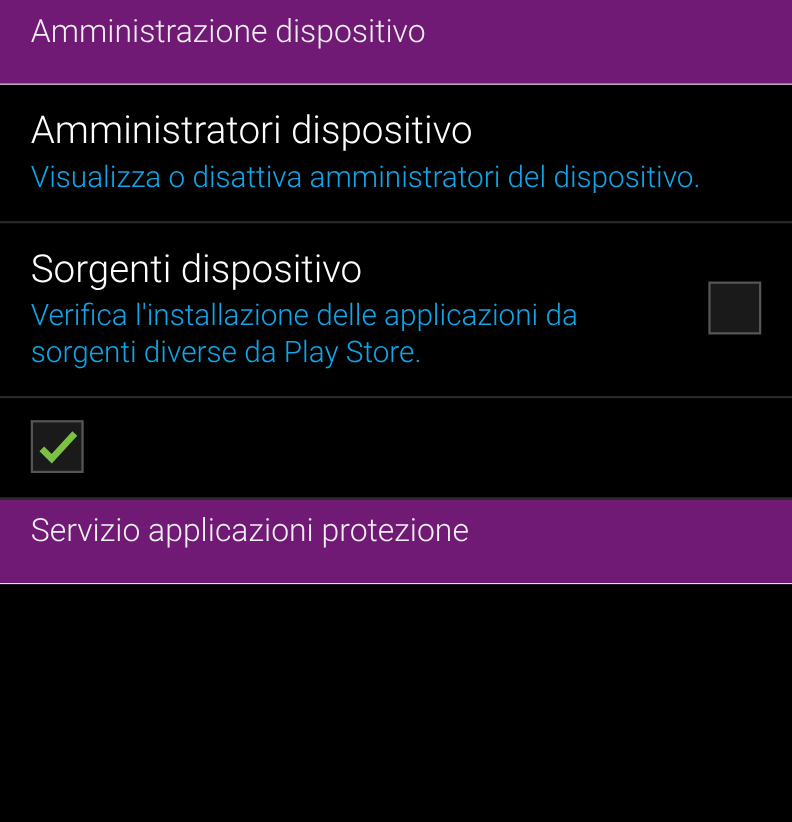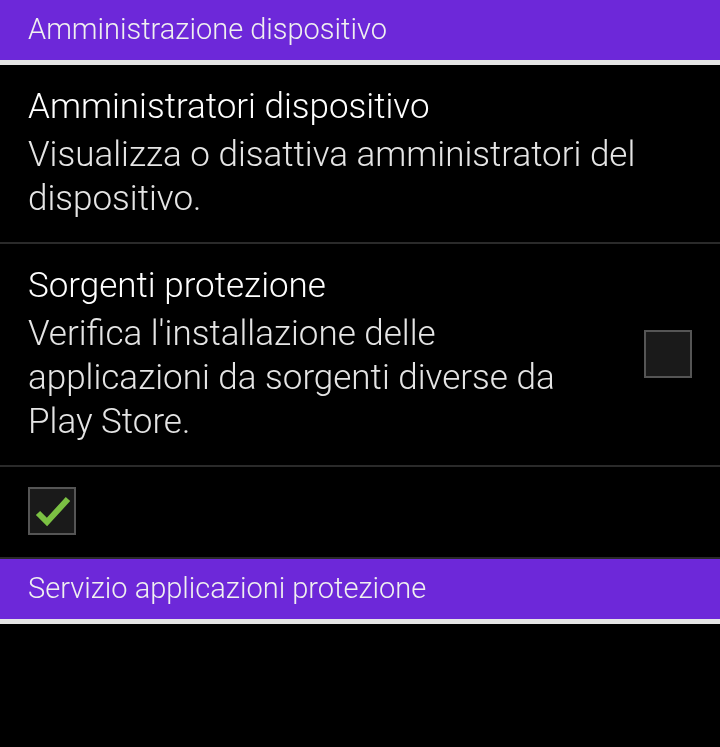--- a/index.html
+++ b/index.html
@@ -8,26 +8,26 @@
       box-sizing: border-box;
     }
     body {
       background: #000;
       font-family: 'Roboto', 'Segoe UI', Arial, sans-serif;
       width: 720px;
       height: 747px;
       overflow: hidden;
     }
     .section-header {
-      background: #6d28d9;
+      background: #701a75;
       color: #f0f0f0;
       font-size: 29px;
       font-weight: 300;
-      padding: 12px 28px 14px 28px;
-      border-bottom: 5px solid #e5e5e5;
+      padding: 12px 28px 30px 28px;
+      border-bottom: 1px solid #e5e5e5;
     }
     .list-item {
       display: flex;
       align-items: center;
       padding: 20px 28px 22px 28px;
       border-bottom: 2px solid #2a2a2a;
       cursor: pointer;
     }
     .list-item-content {
       flex: 1;
@@ -35,22 +35,22 @@
       text-decoration: underline;
     }
     .item-title {
       color: #ffffff;
       font-size: 35px;
       font-weight: 300;
       line-height: 1.25;
       margin-bottom: 4px;
     }
     .item-subtitle {
-      color: #e5e5e5;
-      font-size: 35px;
+      color: #0ea5e9;
+      font-size: 27px;
       font-weight: 300;
       line-height: 1.25;
     }
     .checkbox {
       width: 48px;
       height: 48px;
       border: 2px solid #555;
       background: #1a1a1a;
       flex-shrink: 0;
       position: relative;
@@ -73,21 +73,21 @@
 
 <div class="list-item">
   <div class="list-item-content">
     <div class="item-title">Amministratori dispositivo</div>
     <div class="item-subtitle">Visualizza o disattiva amministratori del dispositivo.</div>
   </div>
 </div>
 
 <div class="list-item">
   <div class="list-item-content">
-    <div class="item-title">Sorgenti protezione</div>
+    <div class="item-title">Sorgenti dispositivo</div>
     <div class="item-subtitle">Verifica l'installazione delle applicazioni da sorgenti diverse da Play Store.</div>
   </div>
   <div class="checkbox"></div>
 </div>
 
 <div class="list-item">
   <div class="checkbox checked">
     <svg class="checkmark" viewBox="0 0 40 40">
       <path d="M 6 22 L 15 31 L 36 8" stroke="#7bc143" stroke-width="6" fill="none" stroke-linecap="butt" stroke-linejoin="miter"></path>
     </svg>

